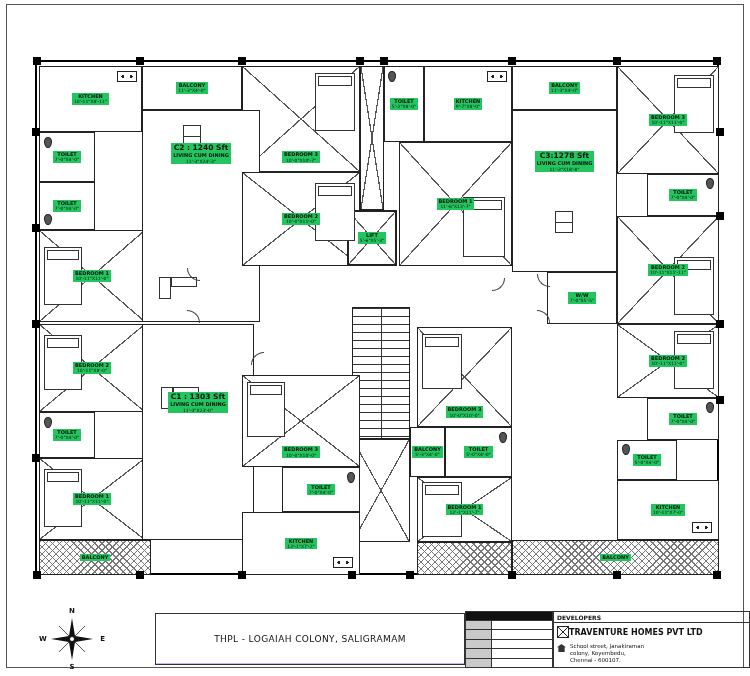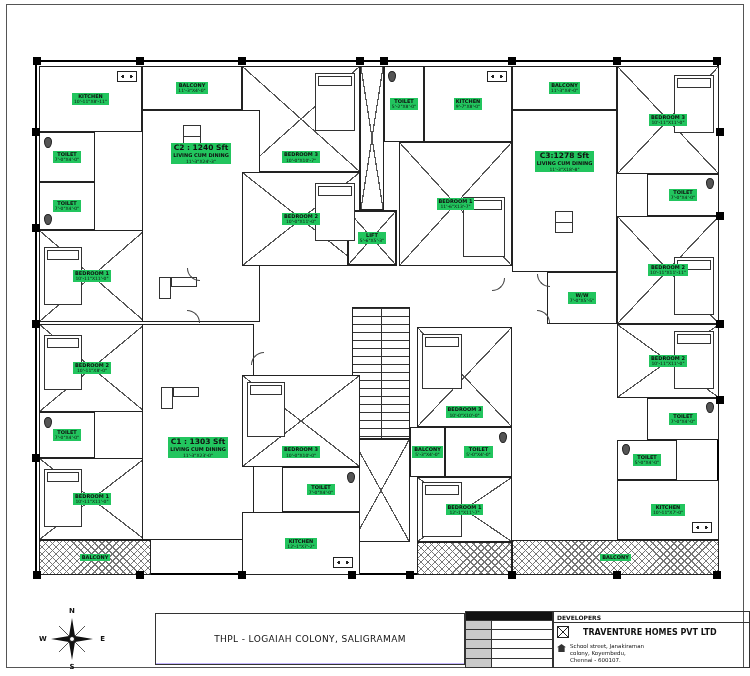--- a/index.html
+++ b/index.html
@@ -34,21 +34,21 @@
   .col{position:absolute;width:8px;height:8px;background:#000;z-index:7}
   .titlebox{position:absolute;left:148px;top:608px;width:310px;height:52px;border:1.5px solid #333;display:flex;flex-direction:column}
   .trow{flex:1;display:flex;align-items:center;justify-content:center;font-size:9px;letter-spacing:.4px}
   .trow.top{border-bottom:1px solid #c4b5fd}
   .revtable{position:absolute;left:458px;top:606px;width:88px;height:57px;border:1px solid #333;display:flex;flex-direction:column}
   .revhead{height:8px;background:#111}
   .revrow{flex:1;border-top:1px solid #333;display:flex}
   .revcell{width:26px;background:#c9c9c9;border-right:1px solid #333}
   .devblock{position:absolute;left:546px;top:606px;width:197px;height:57px;border:1px solid #333;display:flex;flex-direction:column}
   .devhead{height:11px;border-bottom:1px solid #333;font-size:6px;font-weight:bold;display:flex;align-items:center;padding-left:3px}
-  .devname{flex:0 0 18px;display:flex;align-items:center;gap:14px;padding-left:3px;font-size:8px;font-weight:bold}
+  .devname{flex:0 0 18px;display:flex;align-items:center;gap:0;padding-left:3px;font-size:8px;font-weight:bold}
   .devlogo{width:12px;height:12px;border:1px solid #222;background-image:
     linear-gradient(to top right,transparent calc(50% - .6px),#222 calc(50% - .6px),#222 calc(50% + .6px),transparent calc(50% + .6px)),
     linear-gradient(to bottom right,transparent calc(50% - .6px),#222 calc(50% - .6px),#222 calc(50% + .6px),transparent calc(50% + .6px))}
   .devaddr{flex:1;display:flex;gap:4px;padding:2px 0 0 3px;font-size:5.5px;line-height:1.25}
   .house{width:9px;height:8px;background:#333;clip-path:polygon(50% 0,100% 40%,85% 40%,85% 100%,15% 100%,15% 40%,0 40%);flex:0 0 auto;margin-top:1px}
   .compass{position:absolute;left:30px;top:602px;width:70px;height:64px}
   .compass .letter{position:absolute;font-size:7px;font-weight:bold}
   .compass .n{left:50%;top:0;transform:translateX(-50%)}
   .compass .s{left:50%;bottom:0;transform:translateX(-50%)}
   .compass .w{left:2px;top:50%;transform:translateY(-50%)}
@@ -207,21 +207,21 @@
           <span class="rd">7'-0"X4'-0"</span>
         </div>
     </div>
     <div class="room xcross" style="left:2px;top:396px;width:106px;height:82px">
       <div class="bed" style="left:4px;top:10px;width:38px;height:58px"></div>
       <div class="lbl">
           <span class="rn">BEDROOM 1</span>
           <span class="rd">10'-11"X11'-0"</span>
         </div>
     </div>
-    <div class="room" style="left:105px;top:262px;width:112px;height:216px;justify-content:flex-start;padding-top:112px">
+    <div class="room" style="left:105px;top:262px;width:112px;height:216px;justify-content:flex-start;padding-top:67px">
       <div class="sofa" style="left:30px;top:62px"></div>
       <div class="lbl">
           <span class="ul1">C1 : 1303 Sft</span>
           <span class="ul2">LIVING CUM DINING</span>
           <span class="ul3">11'-3"X23'-0"</span>
         </div>
     </div>
     <div class="room xcross" style="left:205px;top:313px;width:118px;height:92px;justify-content:flex-end;padding-bottom:8px">
       <div class="bed" style="left:4px;top:6px;width:38px;height:55px"></div>
       <div class="lbl">

